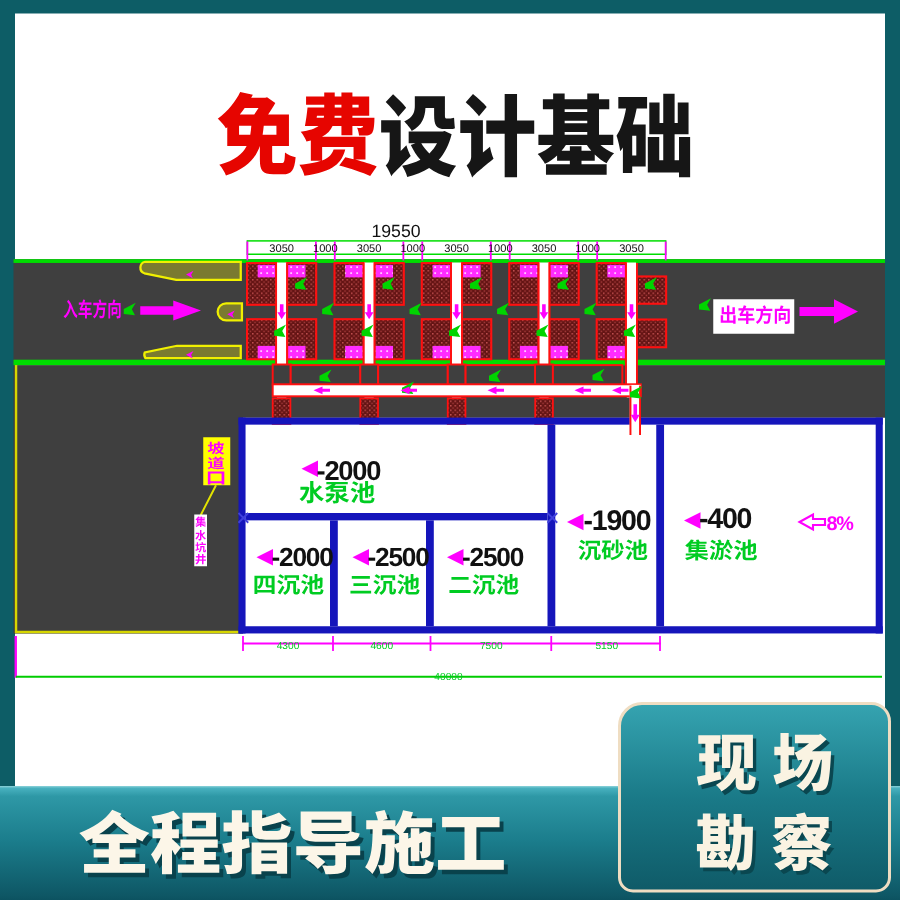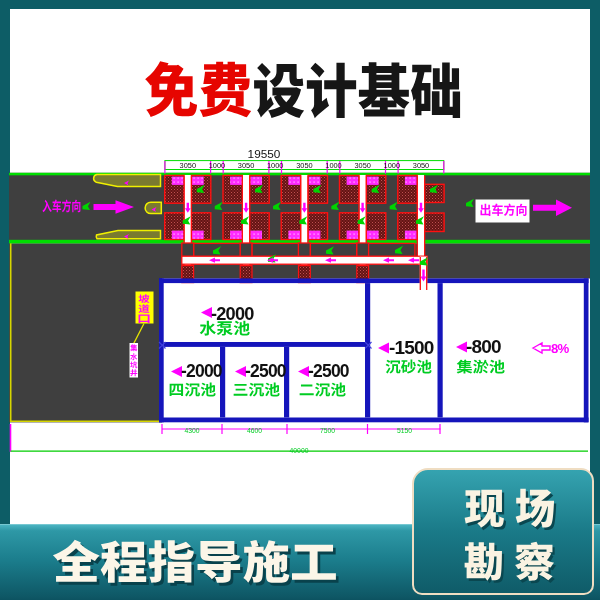--- a/index.html
+++ b/index.html
@@ -265,22 +265,22 @@
 <svg style="position:absolute;left:385.4px;top:359.4px;width:47.2px;height:15.2px;overflow:visible" viewBox="-12 -889 3025 1020" preserveAspectRatio="none">
     <path d="M81 -754C136 -718 213 -665 250 -632L327 -723C287 -754 208 -802 155 -834ZM28 -487C86 -454 169 -404 209 -374L281 -469C238 -498 153 -544 96 -572ZM55 -2 157 79C218 -20 283 -138 337 -246L248 -325C187 -207 109 -79 55 -2ZM339 -788V-567H452V-675H829V-567H948V-788ZM452 -530V-319C452 -211 435 -87 276 -2C298 15 339 66 353 91C534 -7 569 -179 569 -316V-418H704V-79C704 37 730 72 812 72C828 72 858 72 874 72C952 72 979 18 987 -156C956 -163 907 -184 882 -205C880 -66 877 -39 862 -39C856 -39 840 -39 835 -39C823 -39 822 -44 822 -80V-530Z M1477 -678C1465 -574 1442 -460 1411 -388C1438 -377 1488 -355 1512 -340C1543 -419 1572 -543 1587 -658ZM1766 -666C1807 -579 1847 -463 1860 -387L1972 -427C1954 -502 1914 -614 1870 -701ZM1827 -357C1760 -160 1617 -67 1387 -24C1413 4 1440 49 1452 84C1707 20 1863 -93 1940 -326ZM1624 -849V-229H1738V-849ZM1048 -805V-697H1159C1129 -564 1083 -441 1016 -358C1031 -324 1052 -248 1055 -216C1075 -239 1094 -264 1112 -291V42H1216V-33H1401V-494H1211C1235 -559 1255 -628 1270 -697H1421V-805ZM1216 -389H1295V-137H1216Z M2088 -750C2150 -724 2228 -678 2265 -644L2336 -742C2295 -775 2215 -816 2154 -839ZM2030 -473C2091 -447 2169 -404 2206 -372L2272 -471C2232 -502 2153 -541 2093 -564ZM2065 -3 2171 73C2226 -24 2283 -139 2330 -244L2238 -319C2184 -203 2114 -79 2065 -3ZM2384 -743V-495L2278 -453L2325 -347L2384 -370V-103C2384 39 2425 77 2569 77C2601 77 2759 77 2794 77C2920 77 2957 26 2973 -124C2939 -131 2891 -152 2862 -170C2854 -57 2843 -33 2784 -33C2750 -33 2610 -33 2579 -33C2513 -33 2503 -42 2503 -102V-418L2600 -456V-148H2718V-503L2820 -543C2819 -409 2817 -344 2814 -326C2810 -307 2802 -304 2789 -304C2778 -304 2749 -304 2728 -305C2741 -278 2752 -227 2754 -192C2791 -192 2839 -193 2870 -208C2903 -222 2922 -249 2927 -300C2932 -343 2934 -463 2935 -639L2939 -658L2855 -690L2833 -674L2823 -667L2718 -626V-845H2600V-579L2503 -541V-743Z" fill="#00cc22"></path>
   </svg>
 <svg style="position:absolute;left:456.4px;top:359.4px;width:49.3px;height:15.2px;overflow:visible" viewBox="-25 -895 3038 1023" preserveAspectRatio="none">
     <path d="M438 -279V-227H48V-132H335C243 -81 124 -39 15 -16C40 9 74 54 92 83C209 50 338 -11 438 -83V88H557V-87C656 -15 784 45 901 78C917 50 951 5 976 -18C871 -41 756 -83 667 -132H952V-227H557V-279ZM481 -541V-501H278V-541ZM465 -825C475 -803 486 -777 495 -753H334C351 -778 366 -803 381 -828L259 -852C213 -765 132 -661 21 -582C48 -566 86 -528 105 -503C124 -518 142 -533 159 -549V-262H278V-288H926V-380H596V-422H858V-501H596V-541H857V-619H596V-661H902V-753H619C608 -785 590 -824 572 -855ZM481 -619H278V-661H481ZM481 -422V-380H278V-422Z M1063 -754C1117 -726 1186 -682 1218 -651L1289 -744C1254 -775 1184 -815 1130 -838ZM1029 -486C1085 -461 1156 -419 1189 -388L1260 -485C1224 -515 1151 -553 1096 -575ZM1671 -376C1727 -332 1794 -266 1821 -220L1899 -300C1868 -345 1799 -405 1743 -447ZM1622 -104C1705 -57 1810 16 1858 68L1932 -24C1881 -75 1773 -143 1692 -186ZM1038 19 1145 76C1183 -23 1223 -141 1255 -249L1160 -308C1124 -189 1074 -61 1038 19ZM1742 -847C1712 -720 1651 -580 1569 -496L1588 -481H1440L1444 -589H1616V-698H1471L1524 -716C1513 -751 1484 -808 1459 -851L1356 -821C1375 -782 1397 -734 1409 -698H1266V-589H1336C1332 -358 1322 -130 1202 6C1231 23 1265 57 1281 83C1379 -31 1417 -194 1433 -373H1500C1493 -152 1483 -69 1469 -49C1460 -38 1452 -35 1440 -35C1427 -35 1403 -35 1374 -38C1390 -9 1401 36 1403 67C1440 68 1475 67 1497 63C1524 59 1542 49 1561 22C1588 -14 1598 -129 1608 -436L1609 -463C1626 -447 1641 -430 1650 -418C1704 -476 1748 -551 1783 -635C1817 -556 1860 -470 1905 -412C1924 -437 1961 -477 1985 -495C1924 -560 1865 -668 1827 -757L1845 -822Z M2088 -750C2150 -724 2228 -678 2265 -644L2336 -742C2295 -775 2215 -816 2154 -839ZM2030 -473C2091 -447 2169 -404 2206 -372L2272 -471C2232 -502 2153 -541 2093 -564ZM2065 -3 2171 73C2226 -24 2283 -139 2330 -244L2238 -319C2184 -203 2114 -79 2065 -3ZM2384 -743V-495L2278 -453L2325 -347L2384 -370V-103C2384 39 2425 77 2569 77C2601 77 2759 77 2794 77C2920 77 2957 26 2973 -124C2939 -131 2891 -152 2862 -170C2854 -57 2843 -33 2784 -33C2750 -33 2610 -33 2579 -33C2513 -33 2503 -42 2503 -102V-418L2600 -456V-148H2718V-503L2820 -543C2819 -409 2817 -344 2814 -326C2810 -307 2802 -304 2789 -304C2778 -304 2749 -304 2728 -305C2741 -278 2752 -227 2754 -192C2791 -192 2839 -193 2870 -208C2903 -222 2922 -249 2927 -300C2932 -343 2934 -463 2935 -639L2939 -658L2855 -690L2833 -674L2823 -667L2718 -626V-845H2600V-579L2503 -541V-743Z" fill="#00cc22"></path>
   </svg>
 <div style="position:absolute;left:211px;top:305.5px;width:56px;height:16px;font:bold 18.2px 'Liberation Sans',sans-serif;color:#111;line-height:16px;text-align:left;letter-spacing:-0.8px">-2000</div>
 <div style="position:absolute;left:181px;top:363px;width:50px;height:16px;font:bold 17.5px 'Liberation Sans',sans-serif;color:#111;line-height:16px;text-align:left;letter-spacing:-0.8px">-2000</div>
 <div style="position:absolute;left:245px;top:363px;width:50px;height:16px;font:bold 17.5px 'Liberation Sans',sans-serif;color:#111;line-height:16px;text-align:left;letter-spacing:-0.8px">-2500</div>
 <div style="position:absolute;left:308px;top:363px;width:50px;height:16px;font:bold 17.5px 'Liberation Sans',sans-serif;color:#111;line-height:16px;text-align:left;letter-spacing:-0.8px">-2500</div>
-<div style="position:absolute;left:389px;top:339px;width:52px;height:18px;font:bold 19px 'Liberation Sans',sans-serif;color:#111;line-height:18px;text-align:left;letter-spacing:-0.8px">-1500</div>
-<div style="position:absolute;left:466px;top:338px;width:44px;height:18px;font:bold 19px 'Liberation Sans',sans-serif;color:#111;line-height:18px;text-align:left;letter-spacing:-0.8px">-800</div>
+<div style="position:absolute;left:389px;top:339px;width:52px;height:18px;font:bold 19px 'Liberation Sans',sans-serif;color:#111;line-height:18px;text-align:left;letter-spacing:-0.8px">-1900</div>
+<div style="position:absolute;left:466px;top:338px;width:44px;height:18px;font:bold 19px 'Liberation Sans',sans-serif;color:#111;line-height:18px;text-align:left;letter-spacing:-0.8px">-400</div>
 <div style="position:absolute;left:551px;top:342px;width:28px;height:13px;font:bold 13.2px 'Liberation Sans',sans-serif;color:#ff00ff;line-height:13px;text-align:left;letter-spacing:-0.8px">8%</div>
 <svg style="position:absolute;left:138.0px;top:293.6px;width:11.9px;height:9.3px;overflow:visible" viewBox="-16 -890 1036 1019" preserveAspectRatio="none">
     <path d="M24 -189 70 -72C158 -112 267 -163 368 -214C349 -134 316 -56 256 7C280 22 327 62 345 85C449 -22 486 -181 498 -321C529 -240 569 -168 618 -107C565 -64 505 -31 439 -9C462 14 492 58 506 87C577 58 641 22 698 -25C756 24 824 62 904 89C920 57 954 10 980 -14C903 -35 837 -67 781 -109C852 -194 905 -304 935 -441L860 -467L840 -464H724V-604H826C817 -567 808 -531 799 -505L904 -482C927 -538 952 -623 970 -701L882 -718L864 -714H724V-850H608V-714H389V-447C389 -378 386 -298 369 -219L344 -318L259 -282V-504H362V-618H259V-836H147V-618H39V-504H147V-236C101 -217 58 -201 24 -189ZM608 -604V-464H503V-604ZM794 -359C770 -294 738 -236 697 -186C653 -236 619 -295 593 -359Z" fill="#ff00ff"></path>
   </svg>
 <svg style="position:absolute;left:138.0px;top:303.6px;width:11.9px;height:9.3px;overflow:visible" viewBox="-15 -898 1028 1031" preserveAspectRatio="none">
     <path d="M45 -753C95 -701 158 -628 183 -581L282 -648C253 -695 188 -764 137 -813ZM491 -359H762V-305H491ZM491 -228H762V-173H491ZM491 -489H762V-435H491ZM378 -574V-88H880V-574H653L682 -633H953V-730H791L852 -818L737 -850C722 -814 696 -766 672 -730H515L566 -752C554 -782 524 -826 500 -858L399 -816C416 -790 436 -757 450 -730H312V-633H554L540 -574ZM279 -491H45V-380H164V-106C120 -86 71 -51 25 -8L97 93C143 36 194 -23 229 -23C254 -23 287 5 334 29C408 65 496 77 616 77C713 77 875 71 941 67C943 35 960 -19 973 -49C876 -35 722 -27 620 -27C512 -27 420 -34 353 -67C321 -83 299 -97 279 -108Z" fill="#ff00ff"></path>
   </svg>
 <svg style="position:absolute;left:137.9px;top:313.6px;width:12.1px;height:9.4px;overflow:visible" viewBox="66 -792 870 902" preserveAspectRatio="none">
     <path d="M106 -752V70H231V-12H765V68H896V-752ZM231 -135V-630H765V-135Z" fill="#ff00ff"></path>
   </svg>

